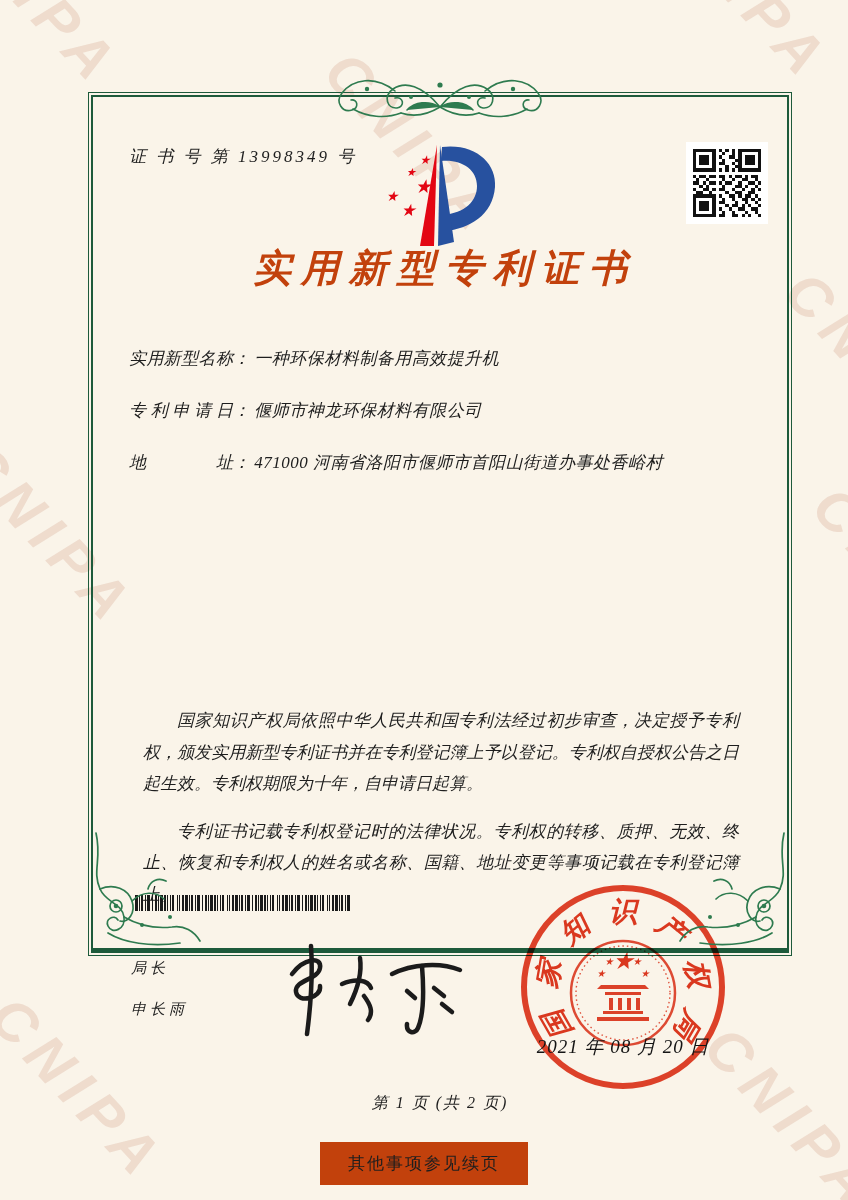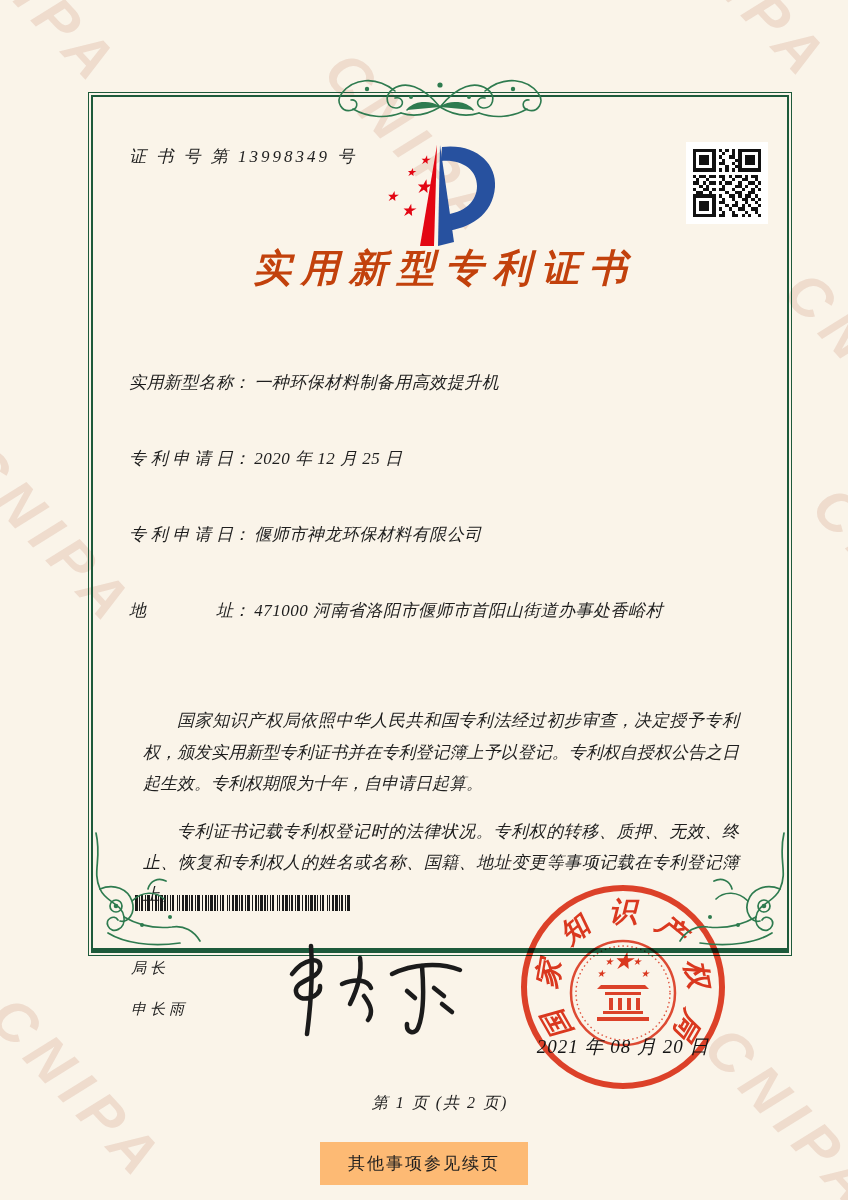--- a/index.html
+++ b/index.html
@@ -33,21 +33,21 @@
   }
   .cert-no{position:absolute;left:40px;top:52px;font-size:17px;letter-spacing:3px;z-index:2;}
   .logo{position:absolute;left:284px;top:50px;width:130px;height:105px;z-index:2;}
   .qr{position:absolute;left:597px;top:49px;width:82px;height:82px;background:#fff;padding:7px;box-sizing:border-box;z-index:2;}
   .qr svg{width:100%;height:100%;display:block;}
   .title{
     position:absolute;left:0;right:0;top:150px;text-align:center;z-index:2;
     font-size:38px;font-weight:bold;letter-spacing:10px;text-indent:10px;color:#c2410c;
   }
   .fields{position:absolute;left:40px;right:34px;top:254px;z-index:2;font-size:17px;}
-  .row{height:52px;position:relative;margin-top:24px;}
+  .row{height:52px;position:relative;}
   .flabel{
     display:inline-block;width:104px;text-align:justify;text-align-last:justify;
     vertical-align:top;
   }
   .colon{display:inline-block;}
   .fvalue{letter-spacing:0.5px;}
   .pair2{position:absolute;left:322px;top:0;white-space:nowrap;}
   .paras{position:absolute;left:38px;right:36px;top:596px;z-index:2;font-size:17px;line-height:31.5px;text-align:justify;}
   .paras p{margin:16px;text-indent:2em;}
   .barcode{position:absolute;left:46px;top:802px;width:216px;height:16px;z-index:2;}
@@ -55,21 +55,21 @@
   .director .name{margin-top:22px;}
   .signature{position:absolute;left:175px;top:843px;width:215px;height:110px;z-index:2;}
   .seal{position:absolute;left:428px;top:788px;width:212px;height:212px;z-index:2;mix-blend-mode:multiply;}
   .seal-date{
     position:absolute;left:418px;top:941px;width:232px;text-align:center;z-index:3;
     font-size:19px;letter-spacing:1px;color:#141414;
   }
   .page-ind{position:absolute;left:0;right:0;top:1000px;text-align:center;font-size:16px;letter-spacing:2px;z-index:2;}
   .cont-box{
     position:absolute;left:424px;top:1142px;transform:translateX(-50%);
-    background:#fdba74;padding:10px 28px;font-size:17px;letter-spacing:2px;z-index:2;
+    background:#c2410c;padding:10px 28px;font-size:17px;letter-spacing:2px;z-index:2;
     white-space:nowrap;
   }
   .orn-top{position:absolute;left:50%;top:-26px;transform:translateX(-50%);width:270px;height:62px;z-index:3;}
   .orn-corner{position:absolute;width:118px;height:128px;bottom:-4px;z-index:3;}
   .orn-bl{left:-3px;}
   .orn-br{right:-3px;transform:scaleX(-1);}
 </style>
 </head>
 <body>
 
@@ -157,24 +157,20 @@
 
   <div class="title">实用新型专利证书</div>
 
   <div class="fields">
     <div class="row">
       <span class="flabel">实用新型名称</span><span class="colon">：</span>
       <span class="fvalue">一种环保材料制备用高效提升机</span>
     </div>
     <div class="row">
       <span class="flabel">专利申请日</span><span class="colon">：</span>
-      <span class="fvalue">2020 年 12 月 25 日</span>
-    </div>
-    <div class="row">
-      <span class="flabel">专利申请日</span><span class="colon">：</span>
       <span class="fvalue">偃师市神龙环保材料有限公司</span>
     </div>
     <div class="row">
       <span class="flabel">地址</span><span class="colon">：</span>
       <span class="fvalue">471000 河南省洛阳市偃师市首阳山街道办事处香峪村</span>
     </div>
   </div>
 
   <div class="paras">
     <p>国家知识产权局依照中华人民共和国专利法经过初步审查，决定授予专利权，颁发实用新型专利证书并在专利登记簿上予以登记。专利权自授权公告之日起生效。专利权期限为十年，自申请日起算。</p>

